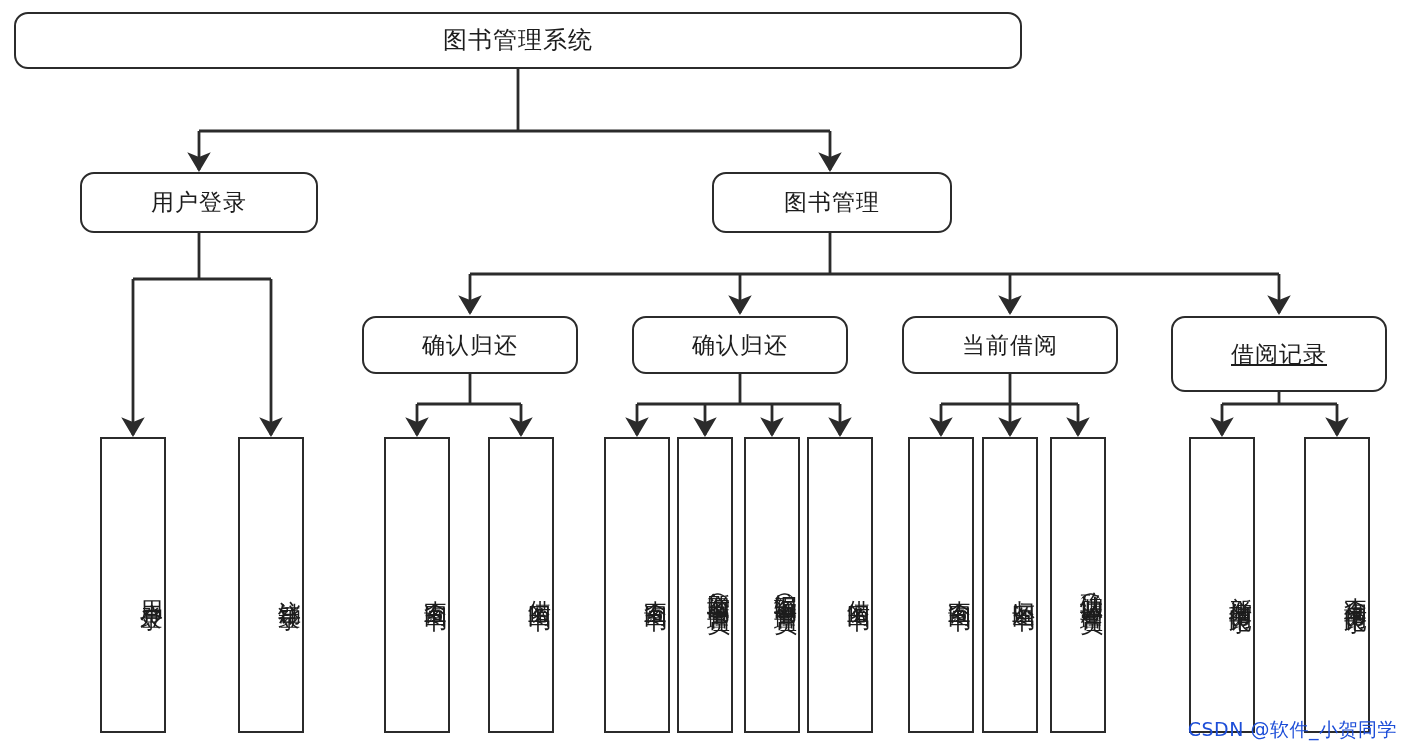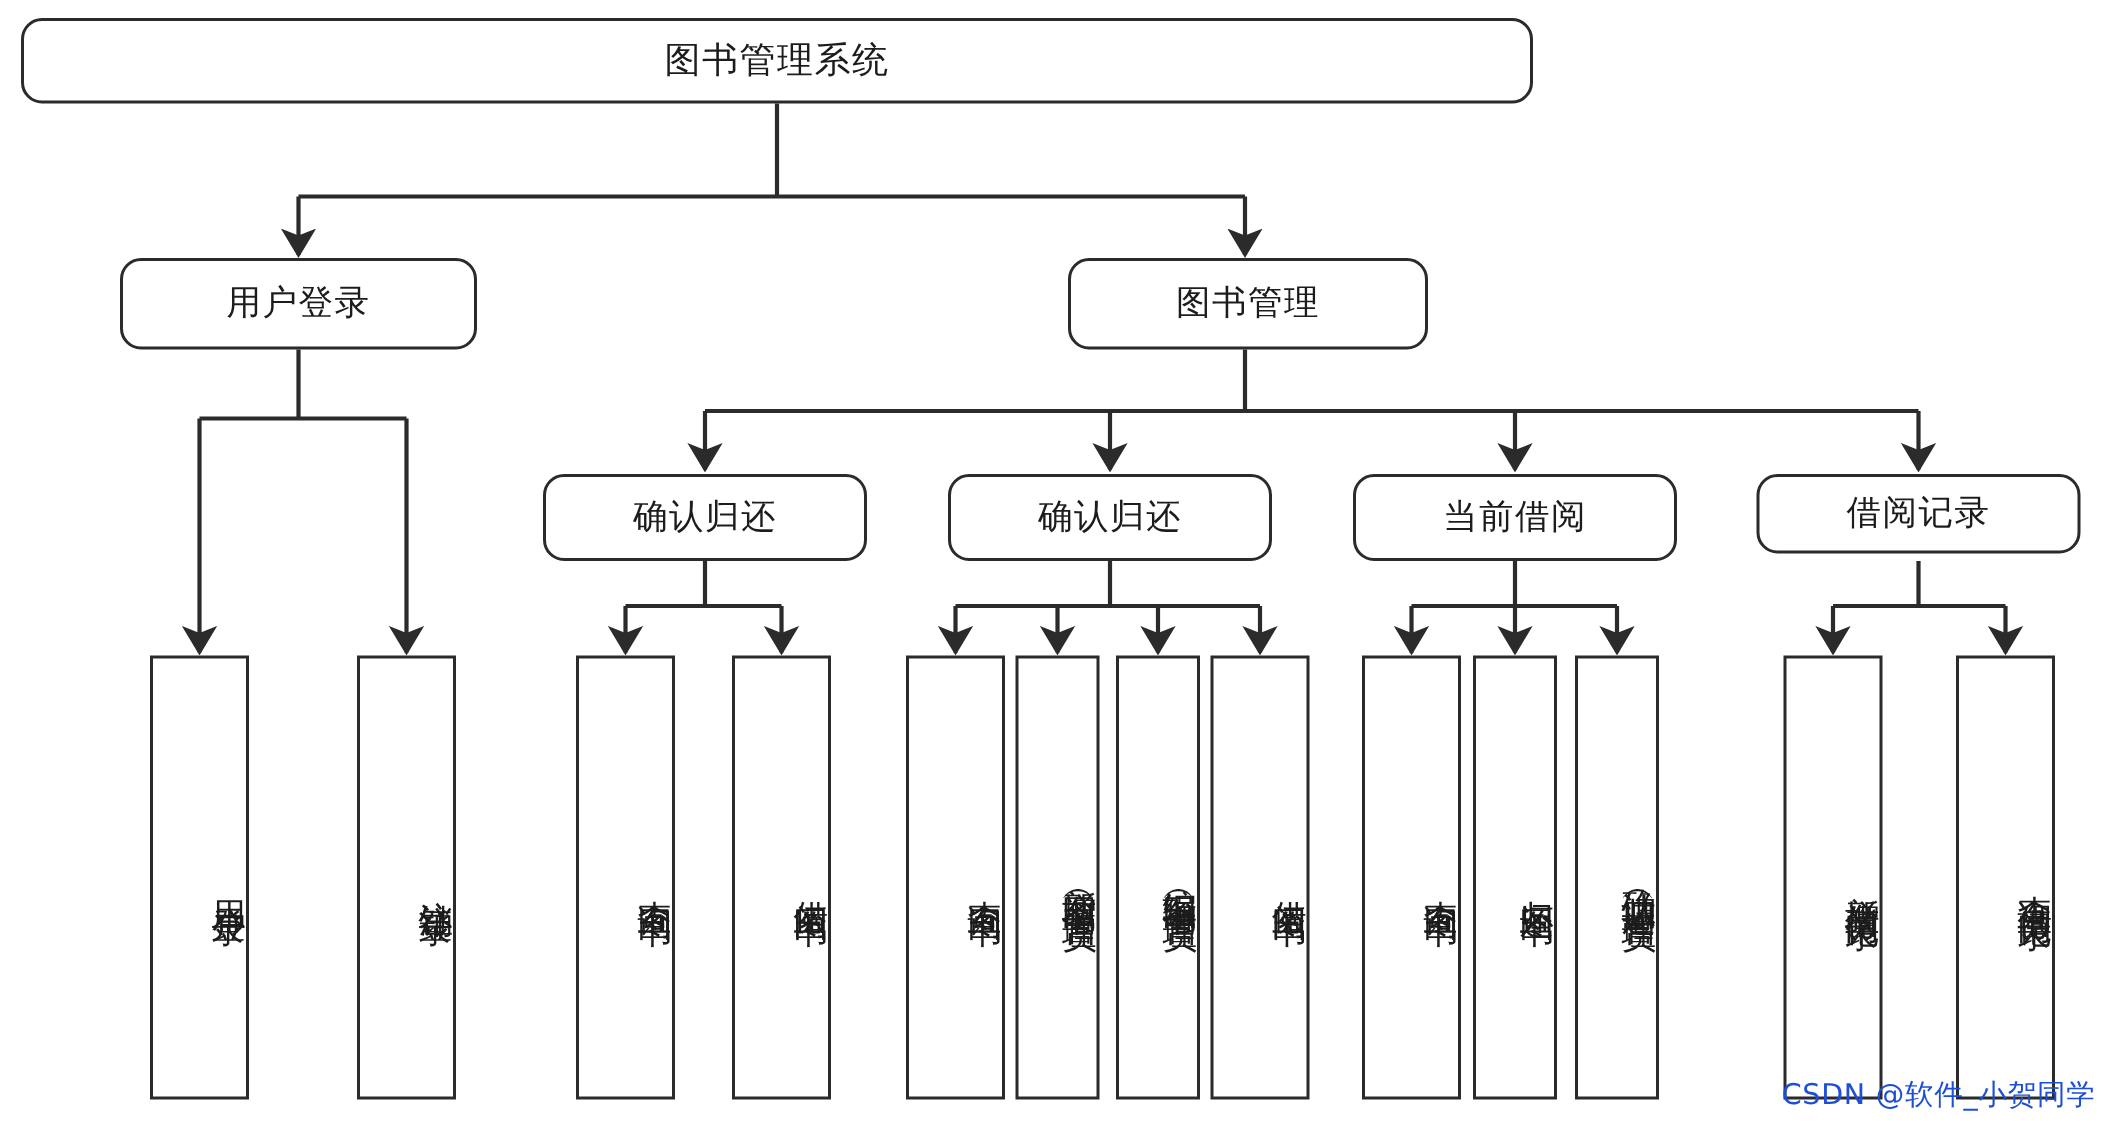--- a/index.html
+++ b/index.html
@@ -148,21 +148,21 @@
   </div>
 
   <div class="node node-h" style="left:632px; top:316px; width:216px; height:58px;">
     <span>确认归还</span>
   </div>
 
   <div class="node node-h" style="left:902px; top:316px; width:216px; height:58px;">
     <span>当前借阅</span>
   </div>
 
-  <div class="node node-h" style="left:1171px; top:316px; width:216px; height:53px;">
+  <div class="node node-h" style="left:1171px; top:316px; width:216px; height:76px;text-decoration:underline;">
     <span>借阅记录</span>
   </div>
 
   <div class="node node-v" style="left:100px; top:437px; width:66px; height:296px;">
     <span class="vlabel">用户登录</span>
   </div>
 
   <div class="node node-v" style="left:238px; top:437px; width:66px; height:296px;">
     <span class="vlabel">注销登录</span>
   </div>

